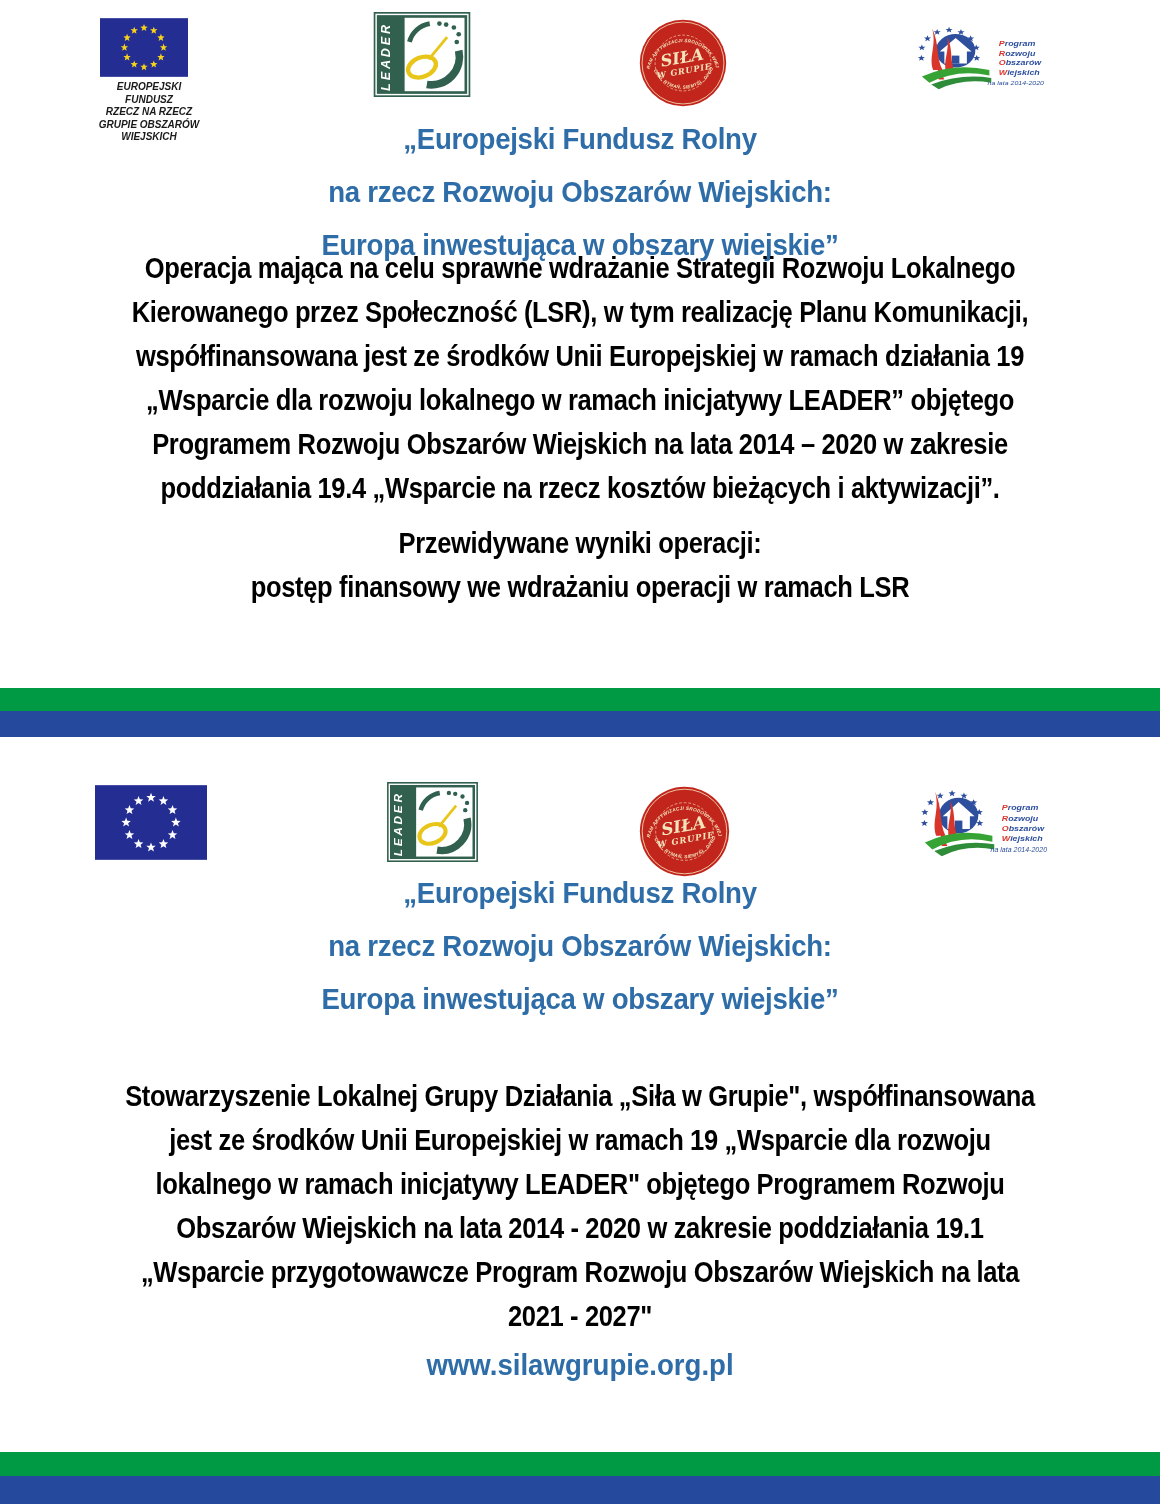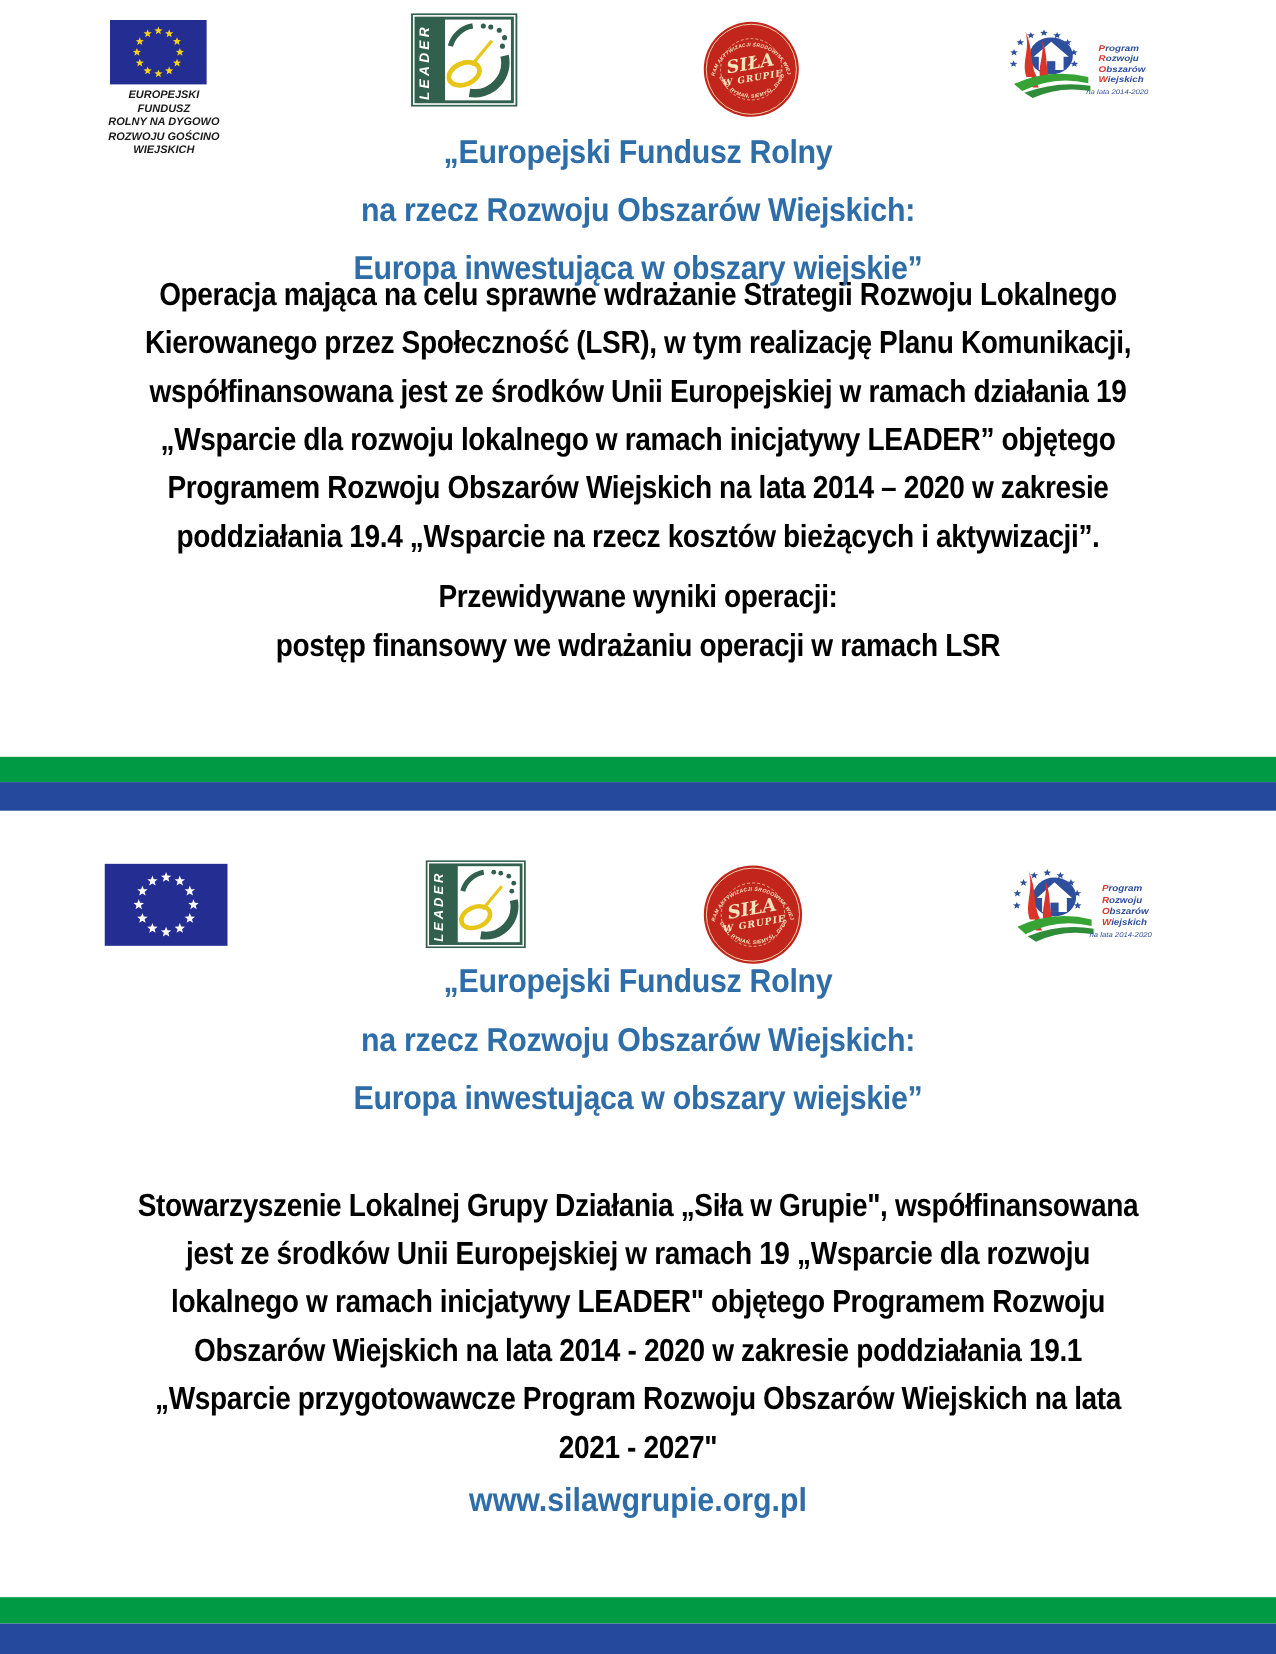--- a/index.html
+++ b/index.html
@@ -59,22 +59,22 @@
           <use href="#star5" transform="translate(45,50)"></use>
             <use href="#star5" transform="translate(35,47.3)"></use>
           <use href="#star5" transform="translate(27.7,40)"></use>
             <use href="#star5" transform="translate(25,30)"></use>
           <use href="#star5" transform="translate(27.7,20)"></use>
             <use href="#star5" transform="translate(35,12.7)"></use>
         </g>
       </svg>
       <div class="eu-caption">
         <div>EUROPEJSKI FUNDUSZ</div>
-        <div>ROLNY NA DYGOWO</div>
-        <div>ROZWOJU GOŚCINO</div>
+        <div>RZECZ NA RZECZ</div>
+        <div>GRUPIE OBSZARÓW</div>
         <div>WIEJSKICH</div>
       </div>
     </div>
 
     <div style="left:372px;top:0">
       <svg width="100" height="85" viewBox="0 0 100 88">
         <rect width="100" height="88" fill="#31604F"></rect>
         <rect x="2.5" y="2.5" width="95" height="83" fill="none" stroke="#fff" stroke-width="1.5"></rect>
         <rect x="32" y="6" width="62" height="76" fill="#fff"></rect>
         <text x="17" y="46" transform="rotate(-90 17 46)" text-anchor="middle" fill="#fff" font-family="Liberation Sans, sans-serif" font-size="13" font-weight="bold" letter-spacing="3">LEADER</text>

